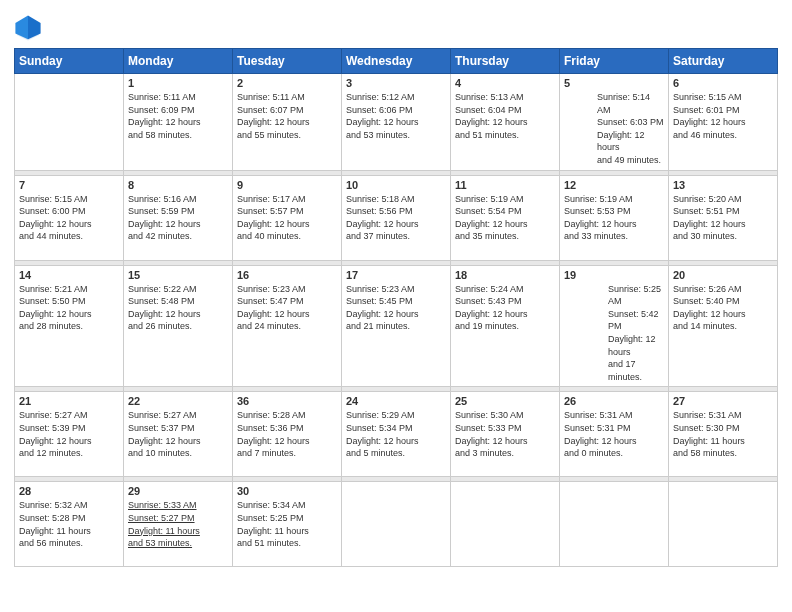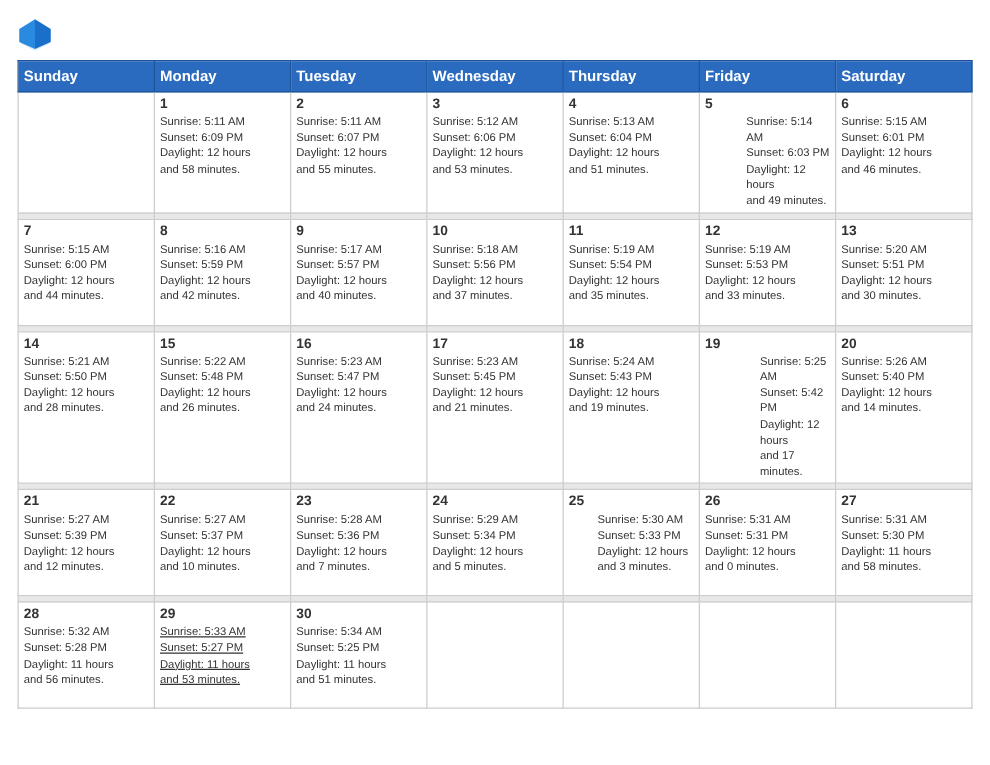--- a/index.html
+++ b/index.html
@@ -312,36 +312,36 @@
 and 12 minutes.</div>
           </td>
           <td>
             <div class="day-num">22</div>
             <div class="day-info" style="white-space: pre-line;">Sunrise: 5:27 AM
 Sunset: 5:37 PM
 Daylight: 12 hours
 and 10 minutes.</div>
           </td>
           <td>
-            <div class="day-num">23</div>
+            <div class="day-num">36</div>
             <div class="day-info" style="white-space: pre-line;">Sunrise: 5:28 AM
 Sunset: 5:36 PM
 Daylight: 12 hours
 and 7 minutes.</div>
           </td>
           <td>
             <div class="day-num">24</div>
             <div class="day-info" style="white-space: pre-line;">Sunrise: 5:29 AM
 Sunset: 5:34 PM
 Daylight: 12 hours
 and 5 minutes.</div>
           </td>
           <td>
             <div class="day-num">25</div>
-            <div class="day-info" style="white-space: pre-line; margin-left: 23px;">Sunrise: 5:30 AM
+            <div class="day-info" style="white-space: pre-line;">Sunrise: 5:30 AM
 Sunset: 5:33 PM
 Daylight: 12 hours
 and 3 minutes.</div>
           </td>
           <td>
             <div class="day-num">26</div>
             <div class="day-info" style="white-space: pre-line;">Sunrise: 5:31 AM
 Sunset: 5:31 PM
 Daylight: 12 hours
 and 0 minutes.</div>

